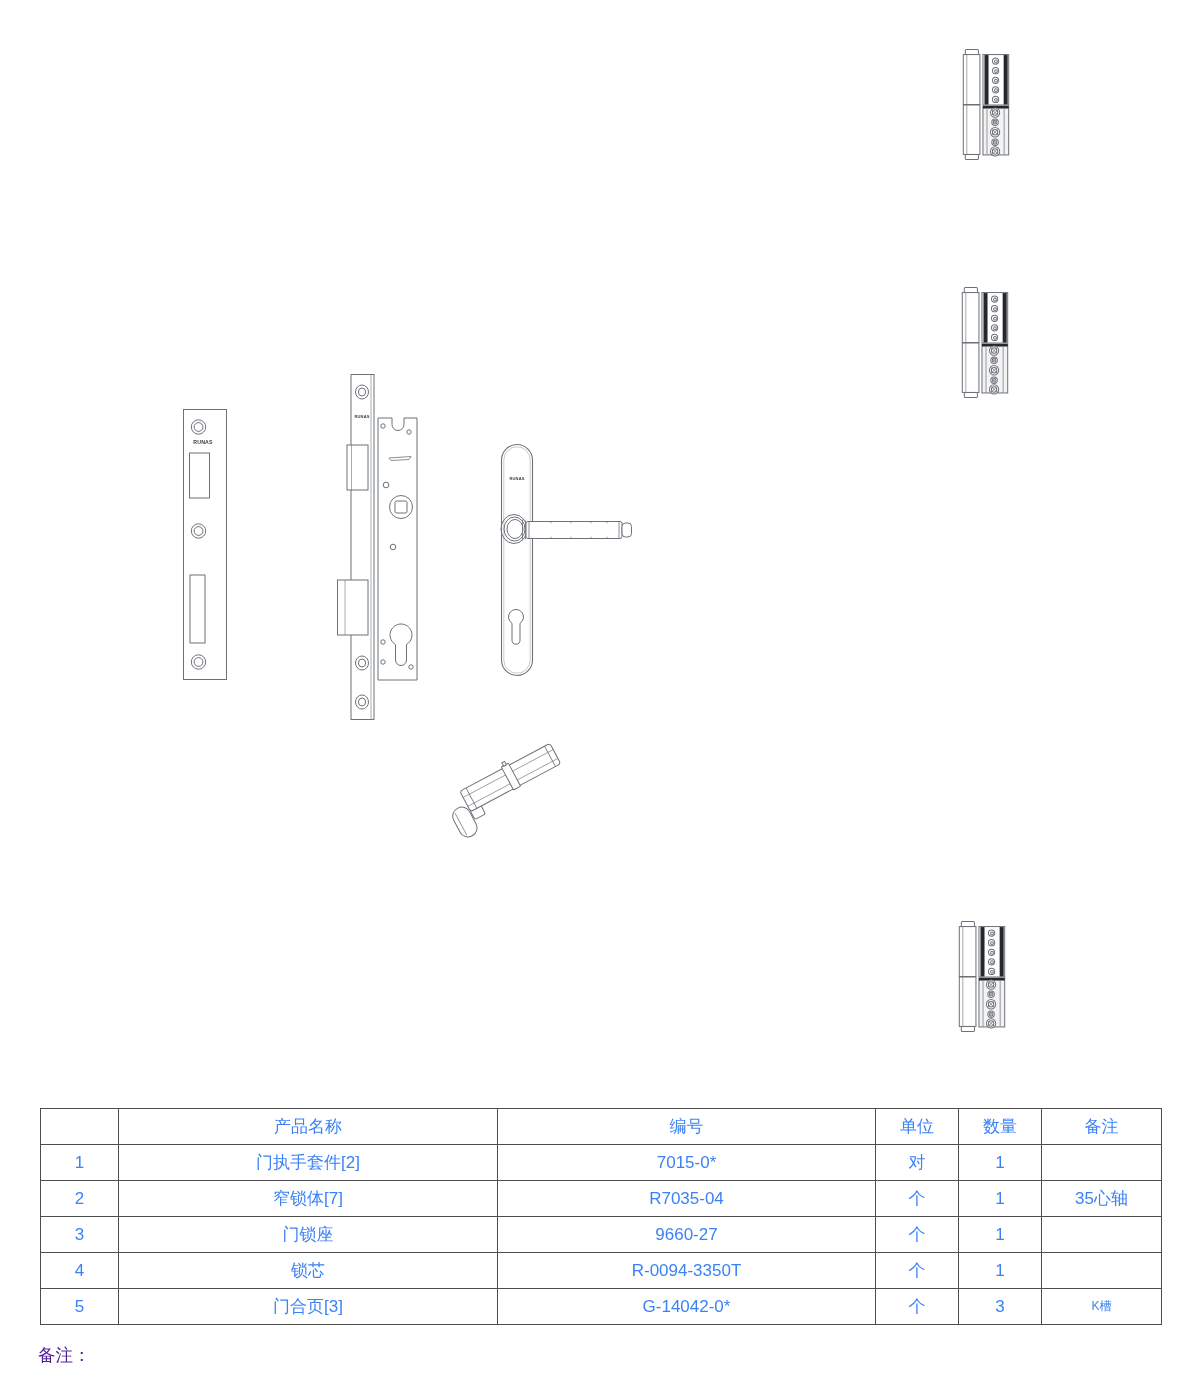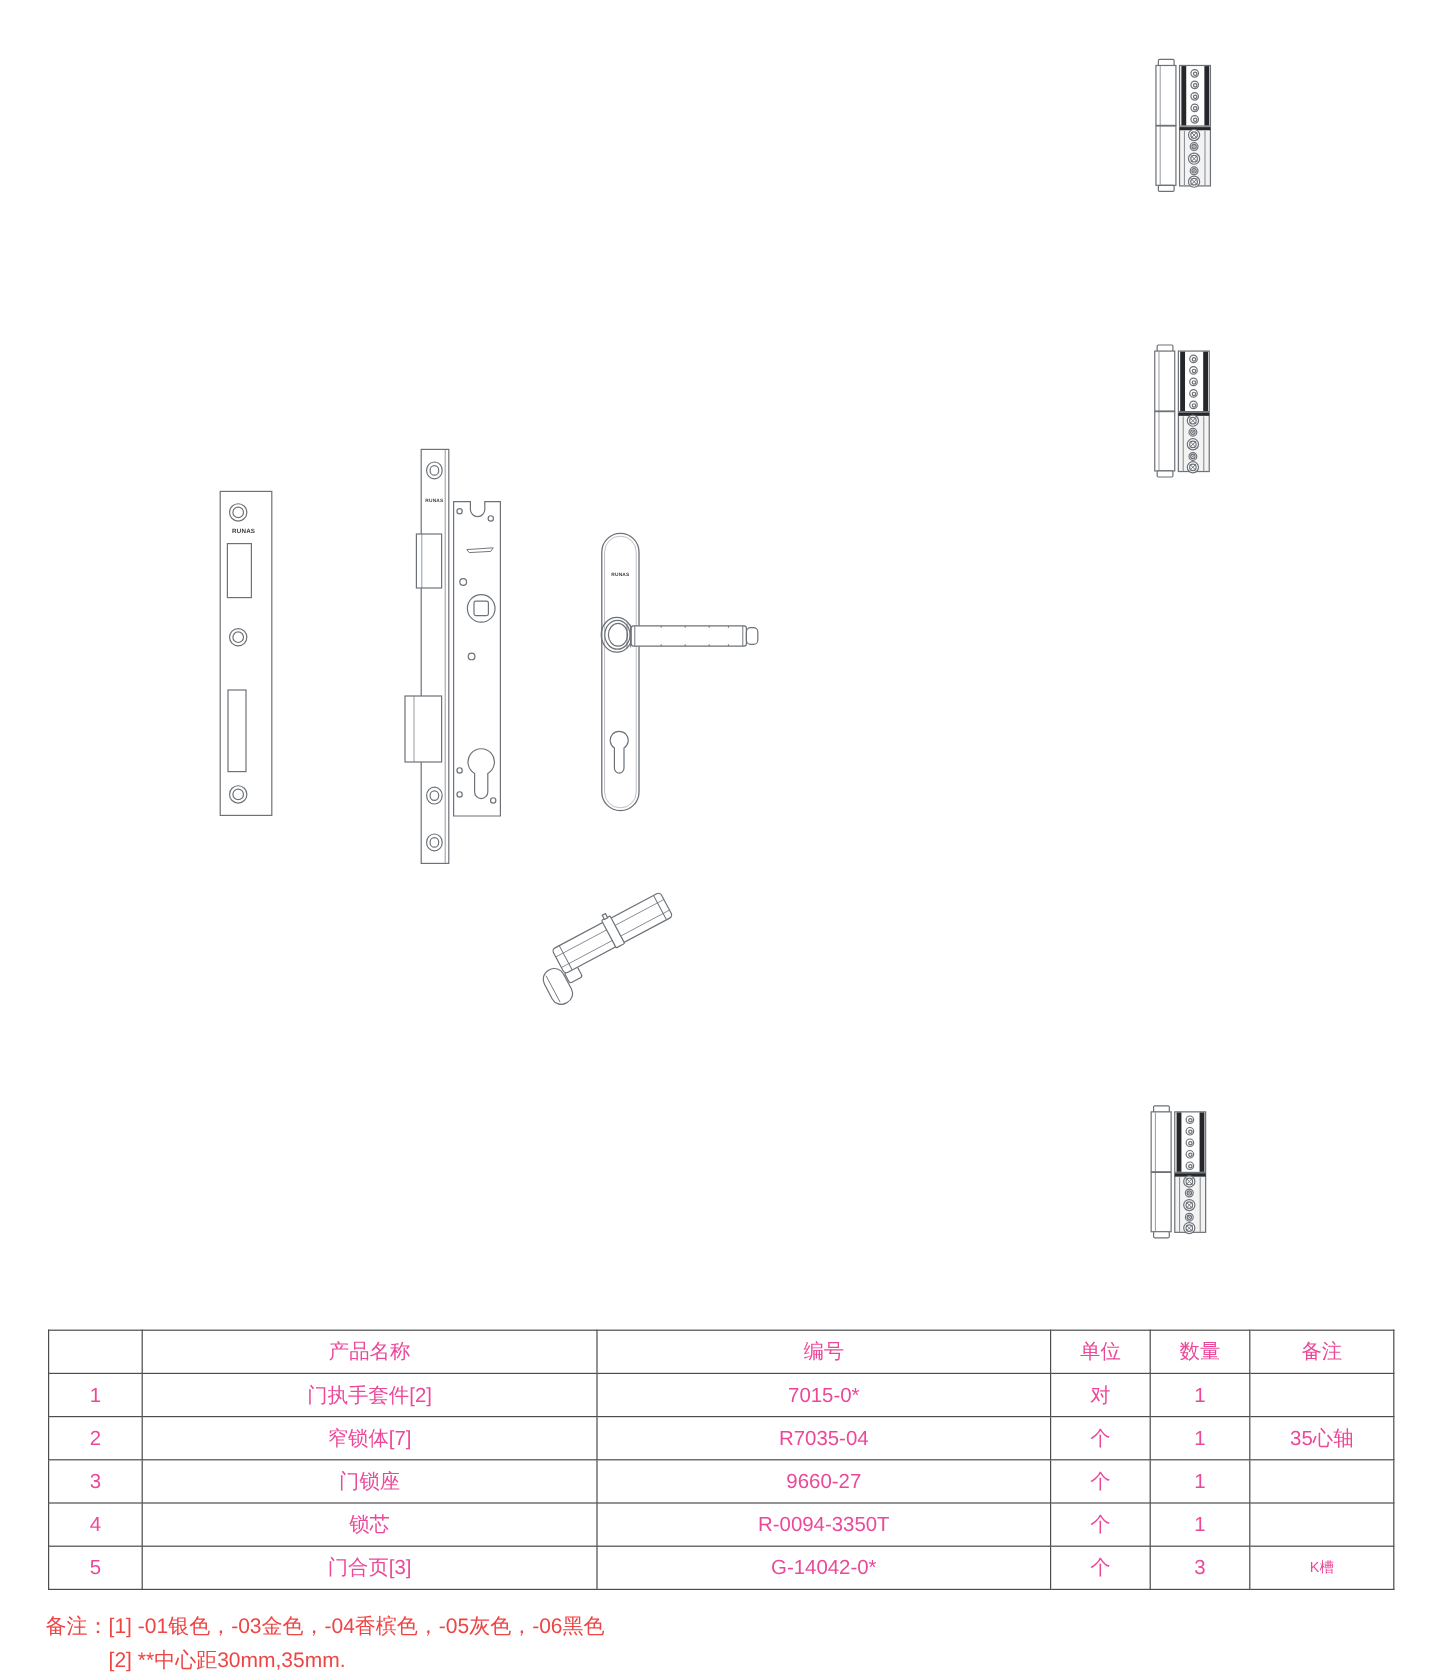--- a/index.html
+++ b/index.html
@@ -16,34 +16,34 @@
   .lock-body{left:337px;top:372px;width:84px;height:350px;}
   .handle{left:493px;top:441px;width:150px;height:240px;}
   .cylinder{left:452px;top:742px;width:126px;height:100px;}
   .hinge-1{left:958px;top:48px;width:57px;height:113px;}
   .hinge-2{left:957px;top:286px;width:57px;height:113px;}
   .hinge-3{left:954px;top:920px;width:57px;height:113px;}
 
   table.parts-table{
     position:absolute;left:40px;top:1108px;width:1121px;
     border-collapse:collapse;table-layout:fixed;
-    font-size:17px;color:#ec4899;
+    font-size:17px;color:#3b82f6;
   }
   table.parts-table th,table.parts-table td{
     border:1px solid #4d4d4d;
     height:35px;padding:0 4px;
     text-align:center;vertical-align:middle;
     font-weight:400;overflow:hidden;white-space:nowrap;
   }
   td.remark-small{font-size:12px;margin-top:20px;}
 
   .notes{
     position:absolute;left:38px;top:1341px;
     display:flex;align-items:flex-start;
-    font-size:17.5px;line-height:28px;color:#ef4444;
+    font-size:17.5px;line-height:28px;color:#4c1d95;
   }
   .notes .notes-label{white-space:nowrap;}
   .notes .notes-lines div{white-space:nowrap;}
 
   .brand-text{font-weight:700;fill:#3b3b3b;letter-spacing:0.2px;}
 </style>
 </head>
 <body>
 
 <div class="canvas">
@@ -265,19 +265,15 @@
         <td>G-14042-0*</td>
         <td>个</td>
         <td>3</td>
         <td class="remark-small">K槽</td>
       </tr>
     </tbody>
   </table>
 
   <div class="notes">
     <span class="notes-label">备注：</span>
-    <div class="notes-lines">
-      <div>[1] -01银色，-03金色，-04香槟色，-05灰色，-06黑色</div>
-      <div>[2] **中心距30mm,35mm.</div>
-    </div>
   </div>
 
 </div>
 
 </body></html>

